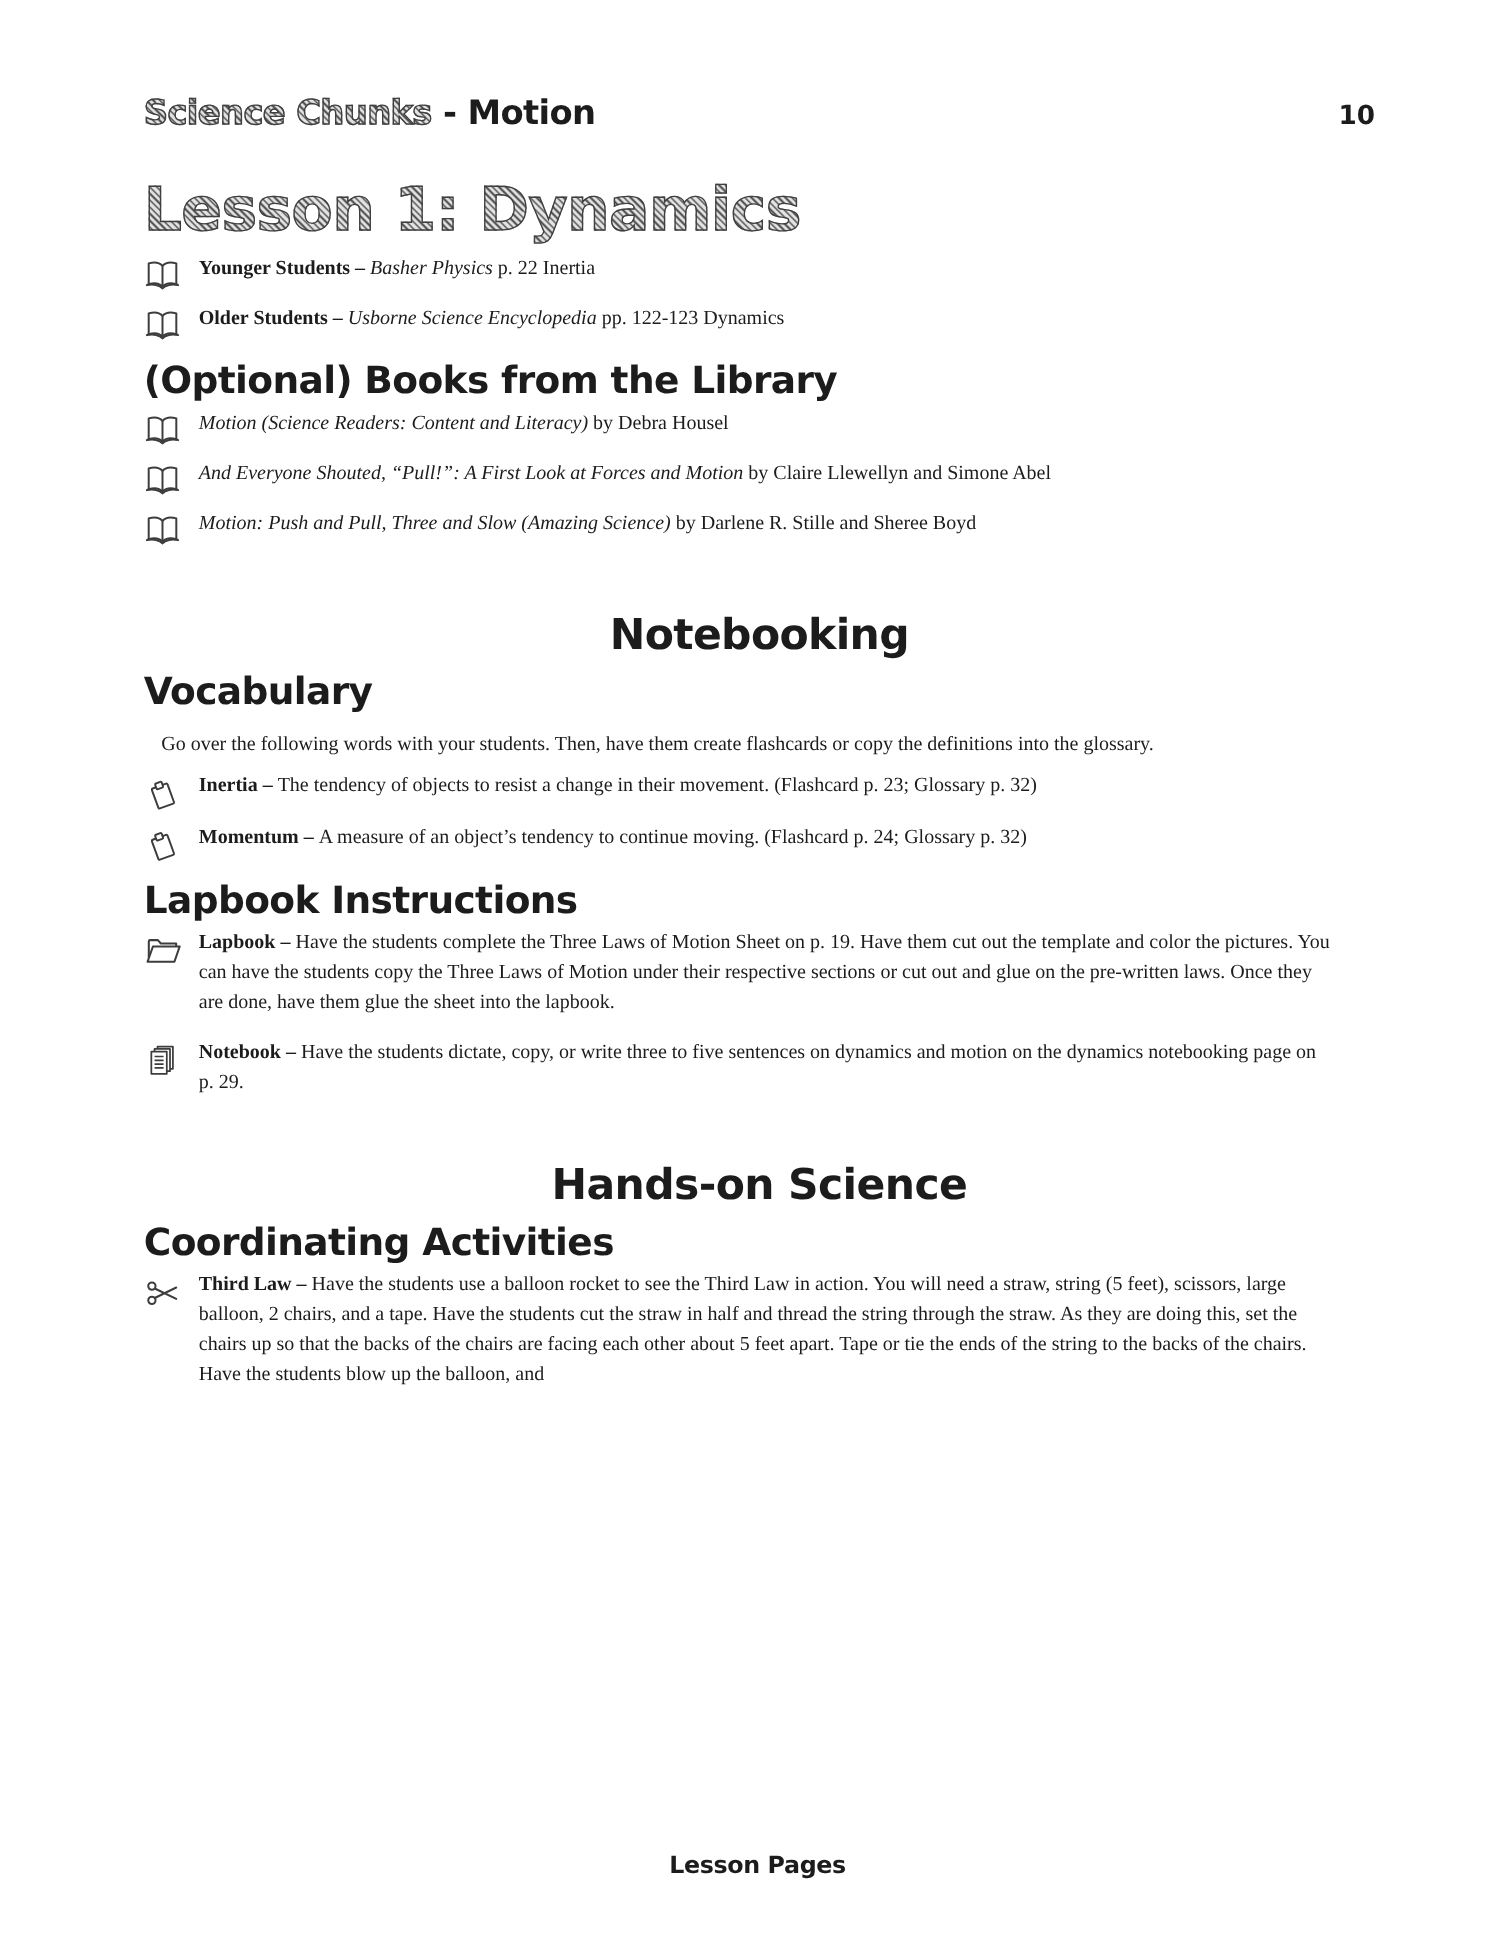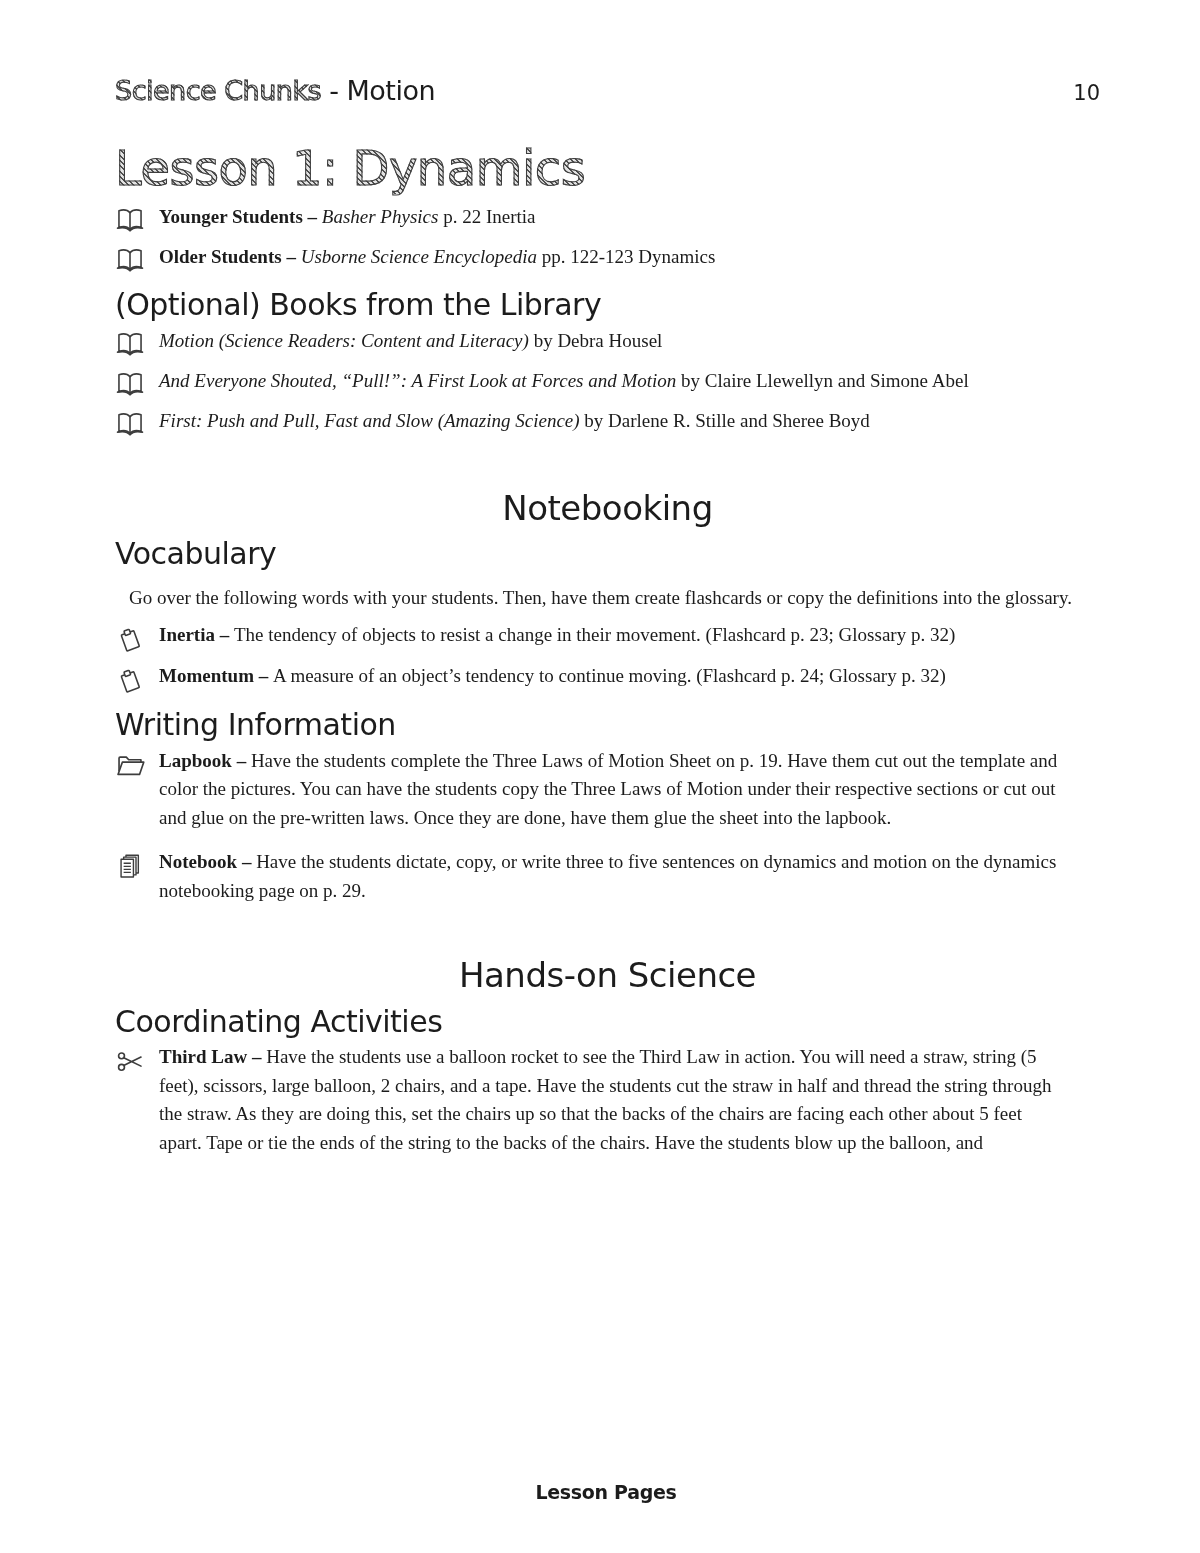--- a/index.html
+++ b/index.html
@@ -4,21 +4,21 @@
 <style>
   html,body{margin:0;padding:0;}
   body{
     width:1200px;height:1553px;background:#ffffff;color:#1c1c1c;
     font-family:"Liberation Serif", serif;
     position:relative;overflow:hidden;
   }
   .page{padding:76px 100px 0 115px;}
 
   
-  .hfont{font-family:"DejaVu Sans", sans-serif;font-weight:normal;letter-spacing:-0.5px;}
+  .hfont{font-family:"DejaVu Sans", sans-serif;font-weight:bold;letter-spacing:-0.5px;}
 
   
   .hatched{
     color:#8d8d8d;
     -webkit-text-stroke:1.1px #3f3f3f;
   }
   @supports ((-webkit-background-clip: text)) {
     .hatched{
       background:repeating-linear-gradient(45deg,#4f4f4f 0 1.4px,#e3e3e3 1.4px 3.8px);
       -webkit-background-clip:text;
@@ -30,21 +30,21 @@
   .header-row{display:flex;justify-content:space-between;align-items:baseline;font-size:27px;line-height:1.1;}
   .brand-wrap{white-space:pre;}
   .page-num{font-size:21px;letter-spacing:0;}
 
   .doc-title{text-align:left;font-size:48px;line-height:1.1;margin-top:36px;}
 
   .section-h{text-align:center;font-size:34px;line-height:1.1;margin-top:52px;}
   .section-h.first{margin-top:56px;}
   .sub-h{font-size:30px;line-height:1.15;margin-top:10px;}
 
-  .body-text{font-size:19px;line-height:1.5;}
+  .body-text{font-size:16px;line-height:1.5;}
   .intro{margin:12px 0 0 14px;max-width:965px;}
 
   .item{display:flex;margin-top:9px;}
   .item .ic{flex:0 0 44px;width:44px;padding-top:4px;}
   .item .tx{flex:1;max-width:905px;}
   .term{font-weight:bold;}
   .bt{font-style:italic;}
 
   .icon-svg{display:block;}
   .icon-svg *{vector-effect:non-scaling-stroke;}
@@ -138,21 +138,21 @@
         </svg>
       </span>
     <span class="tx"><span class="bt">And Everyone Shouted, “Pull!”: A First Look at Forces and Motion</span><span> by Claire Llewellyn and Simone Abel</span></span>
   </div>
   <div class="item body-text">
     <span class="ic">
         <svg class="icon-svg" width="30" height="27" viewBox="0 0 24 22">
           <use href="#icon-book"></use>
         </svg>
       </span>
-    <span class="tx"><span class="bt">First: Push and Pull, Fast and Slow (Amazing Science)</span><span> by Darlene R. Stille and Sheree Boyd</span></span>
+    <span class="tx"><span class="bt">Motion: Push and Pull, Three and Slow (Amazing Science)</span><span> by Darlene R. Stille and Sheree Boyd</span></span>
   </div>
 
   <div class="section-h hfont">Notebooking</div>
 
   <div class="sub-h hfont">Vocabulary</div>
 
   <div class="body-text intro">Go over the following words with your students. Then, have them create flashcards or copy the definitions into the glossary.</div>
 
   <div class="item body-text">
     <span class="ic">
@@ -164,21 +164,21 @@
   </div>
   <div class="item body-text">
     <span class="ic">
         <svg class="icon-svg" width="29" height="28" viewBox="0 0 24 23">
           <use href="#icon-flashcard"></use>
         </svg>
       </span>
     <span class="tx"><span class="term">Momentum</span><span class="term"> – </span><span>A measure of an object’s tendency to continue moving. (Flashcard p. 24; Glossary p. 32)</span></span>
   </div>
 
-  <div class="sub-h hfont mt-sub2">Writing Information</div>
+  <div class="sub-h hfont mt-sub2">Lapbook Instructions</div>
 
   <div class="item body-text mt-books">
     <span class="ic">
         <svg class="icon-svg" width="31" height="28" viewBox="0 0 24 22">
           <use href="#icon-folder"></use>
         </svg>
       </span>
     <span class="tx"><span class="term">Lapbook</span><span class="term"> – </span><span>Have the students complete the Three Laws of Motion Sheet on p. 19. Have them cut out the template and color the pictures. You can have the students copy the Three Laws of Motion under their respective sections or cut out and glue on the pre-written laws. Once they are done, have them glue the sheet into the lapbook.</span></span>
   </div>
   <div class="item body-text" style="margin-top:16px">

